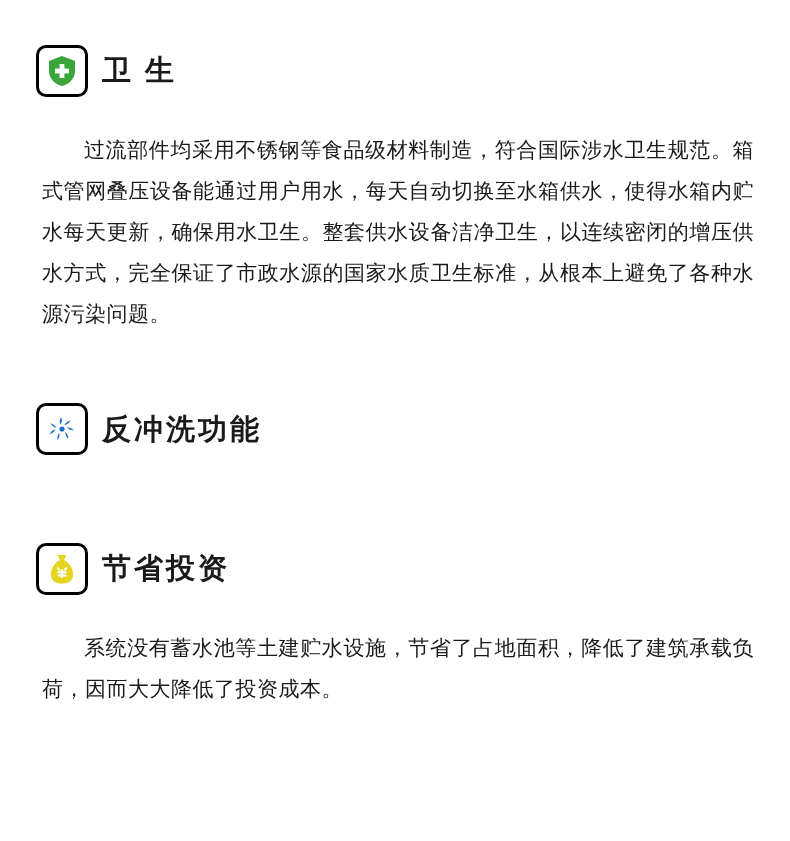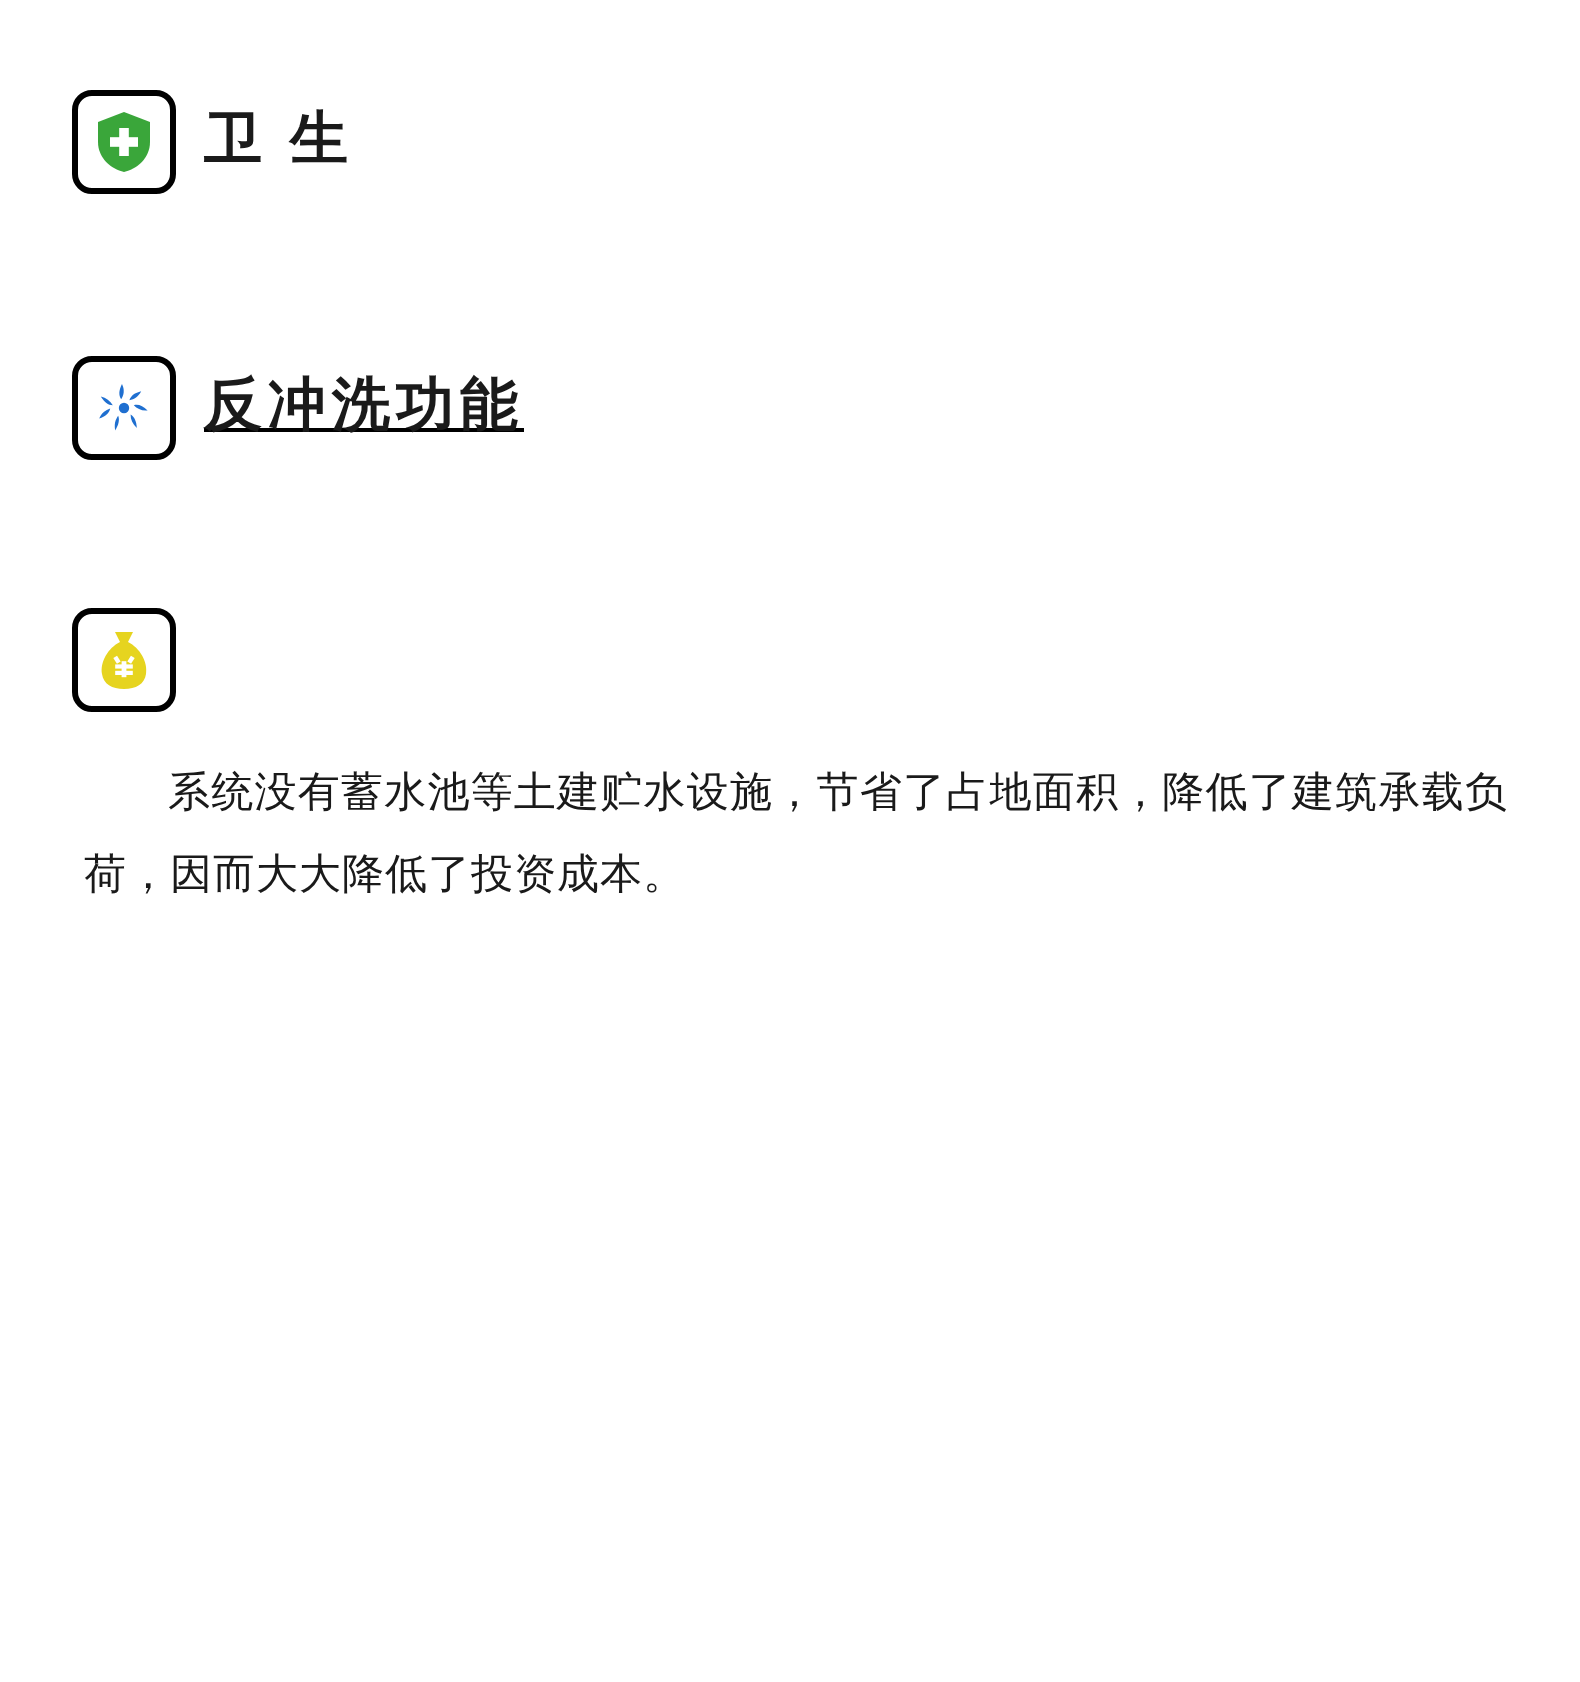--- a/index.html
+++ b/index.html
@@ -57,39 +57,40 @@
   .section-body {
     font-size: 21px;
     line-height: 1.95;
     color: #1a1a1a;
     text-indent: 2em;
     padding: 0 12px 0 18px;
     letter-spacing: 0.5px;
     text-align: justify;
   }
   .sec-hygiene { margin-top: 4px; }
-  .sec-backwash { margin-top: 56px; text-decoration: underline; }
+  .sec-backwash { margin-top: 56px; }
   .sec-saving { margin-top: 62px; }
 </style>
 </head>
 <body>
 
 <div class="page">
 
   <section class="section sec-hygiene">
     <div class="section-head">
       <span class="icon-box">
         <svg width="30" height="32" viewBox="0 0 30 32" aria-hidden="true">
           <path d="M15 1 L28 6 L28 16 C28 24 21.5 29.5 15 31 C8.5 29.5 2 24 2 16 L2 6 Z" fill="#3aa63a"></path>
           <rect x="12.6" y="9" width="4.8" height="14" fill="#ffffff"></rect>
           <rect x="8" y="13.6" width="14" height="4.8" fill="#ffffff"></rect>
         </svg>
       </span>
       <h2 class="section-title">卫 生</h2>
     </div>
+    <p class="section-body">过流部件均采用不锈钢等食品级材料制造，符合国际涉水卫生规范。箱式管网叠压设备能通过用户用水，每天自动切换至水箱供水，使得水箱内贮水每天更新，确保用水卫生。整套供水设备洁净卫生，以连续密闭的增压供水方式，完全保证了市政水源的国家水质卫生标准，从根本上避免了各种水源污染问题。</p>
   </section>
 
   <section class="section sec-backwash">
     <div class="section-head">
       <span class="icon-box">
         <svg width="32" height="32" viewBox="0 0 32 32" aria-hidden="true">
           <g fill="#1f6fd0">
             <ellipse cx="16" cy="16" rx="2.6" ry="2.6"></ellipse>
             <path d="M15 4 C13.4 7.2 13.2 9.6 14.6 11.6 C16 9.4 16.4 7 15 4 Z"></path>
             <path d="M24.6 7.6 C21.4 8.4 19.4 9.8 18.7 12.1 C21.1 11.6 23.2 10.3 24.6 7.6 Z"></path>
@@ -113,17 +114,18 @@
           <path d="M13 7 L17 7 C23 10 27 17 26 23 C25.3 28 21 30.5 15 30.5 C9 30.5 4.7 28 4 23 C3 17 7 10 13 7 Z" fill="#e6d41f"></path>
           <g fill="#ffffff">
             <rect x="10.4" y="14.2" width="2.2" height="3.4" transform="rotate(-32 11.5 15.9)"></rect>
             <rect x="17.4" y="14.2" width="2.2" height="3.4" transform="rotate(32 18.5 15.9)"></rect>
             <rect x="13.8" y="16.6" width="2.4" height="8"></rect>
             <rect x="10.6" y="18.2" width="8.8" height="2.1"></rect>
             <rect x="10.6" y="21.4" width="8.8" height="2.1"></rect>
           </g>
         </svg>
       </span>
+      <h2 class="section-title">节省投资</h2>
     </div>
     <p class="section-body">系统没有蓄水池等土建贮水设施，节省了占地面积，降低了建筑承载负荷，因而大大降低了投资成本。</p>
   </section>
 
 </div>
 
 </body></html>

